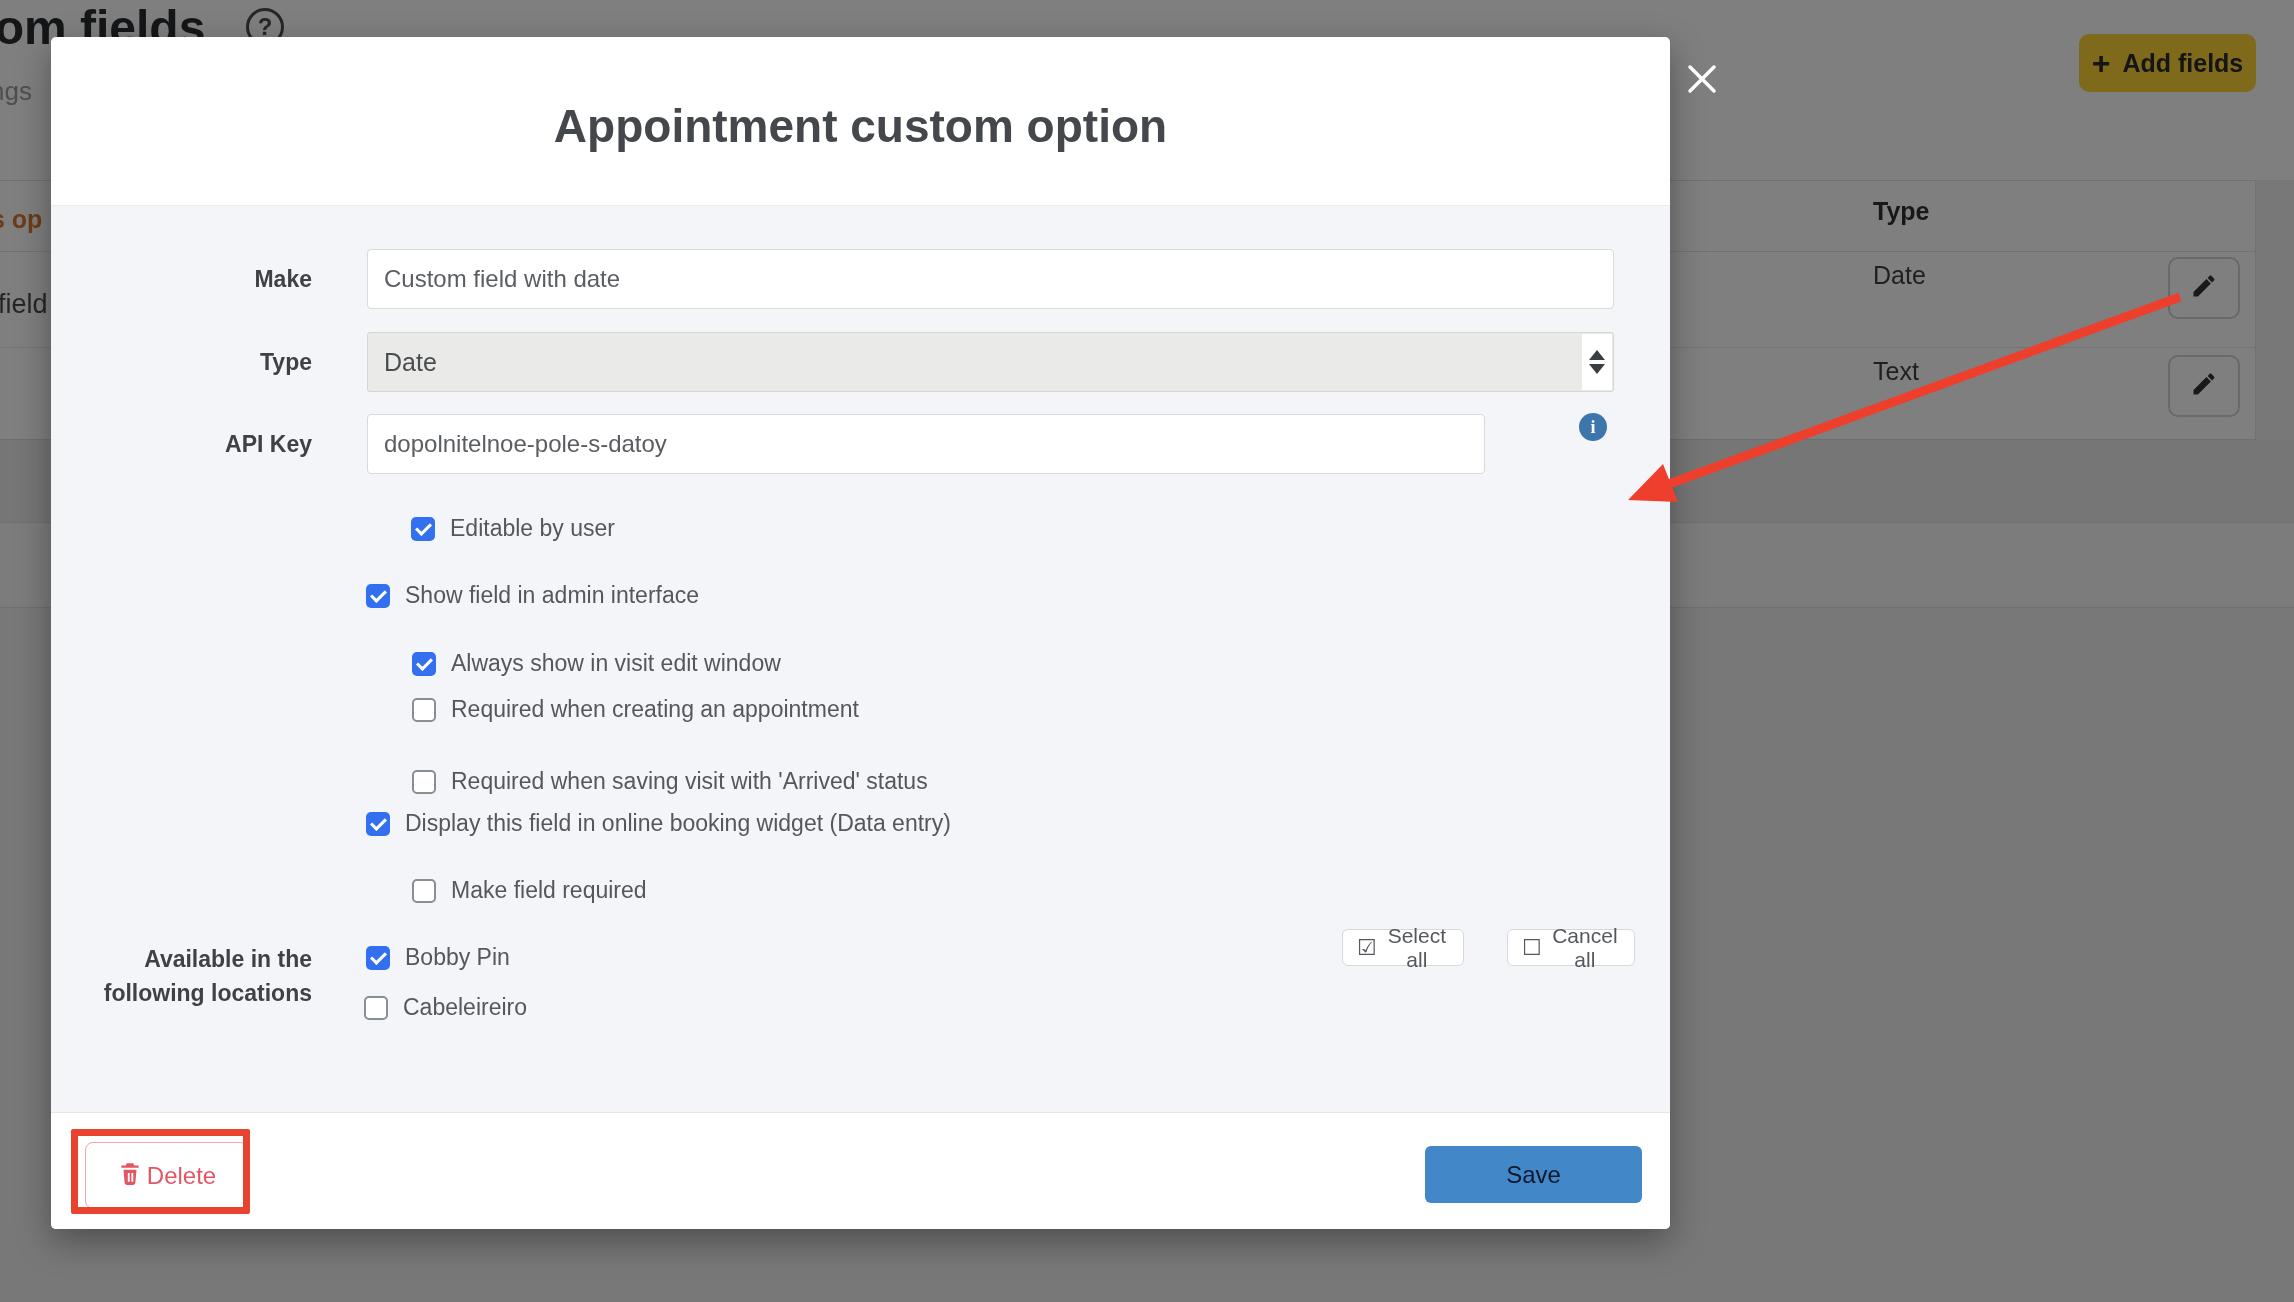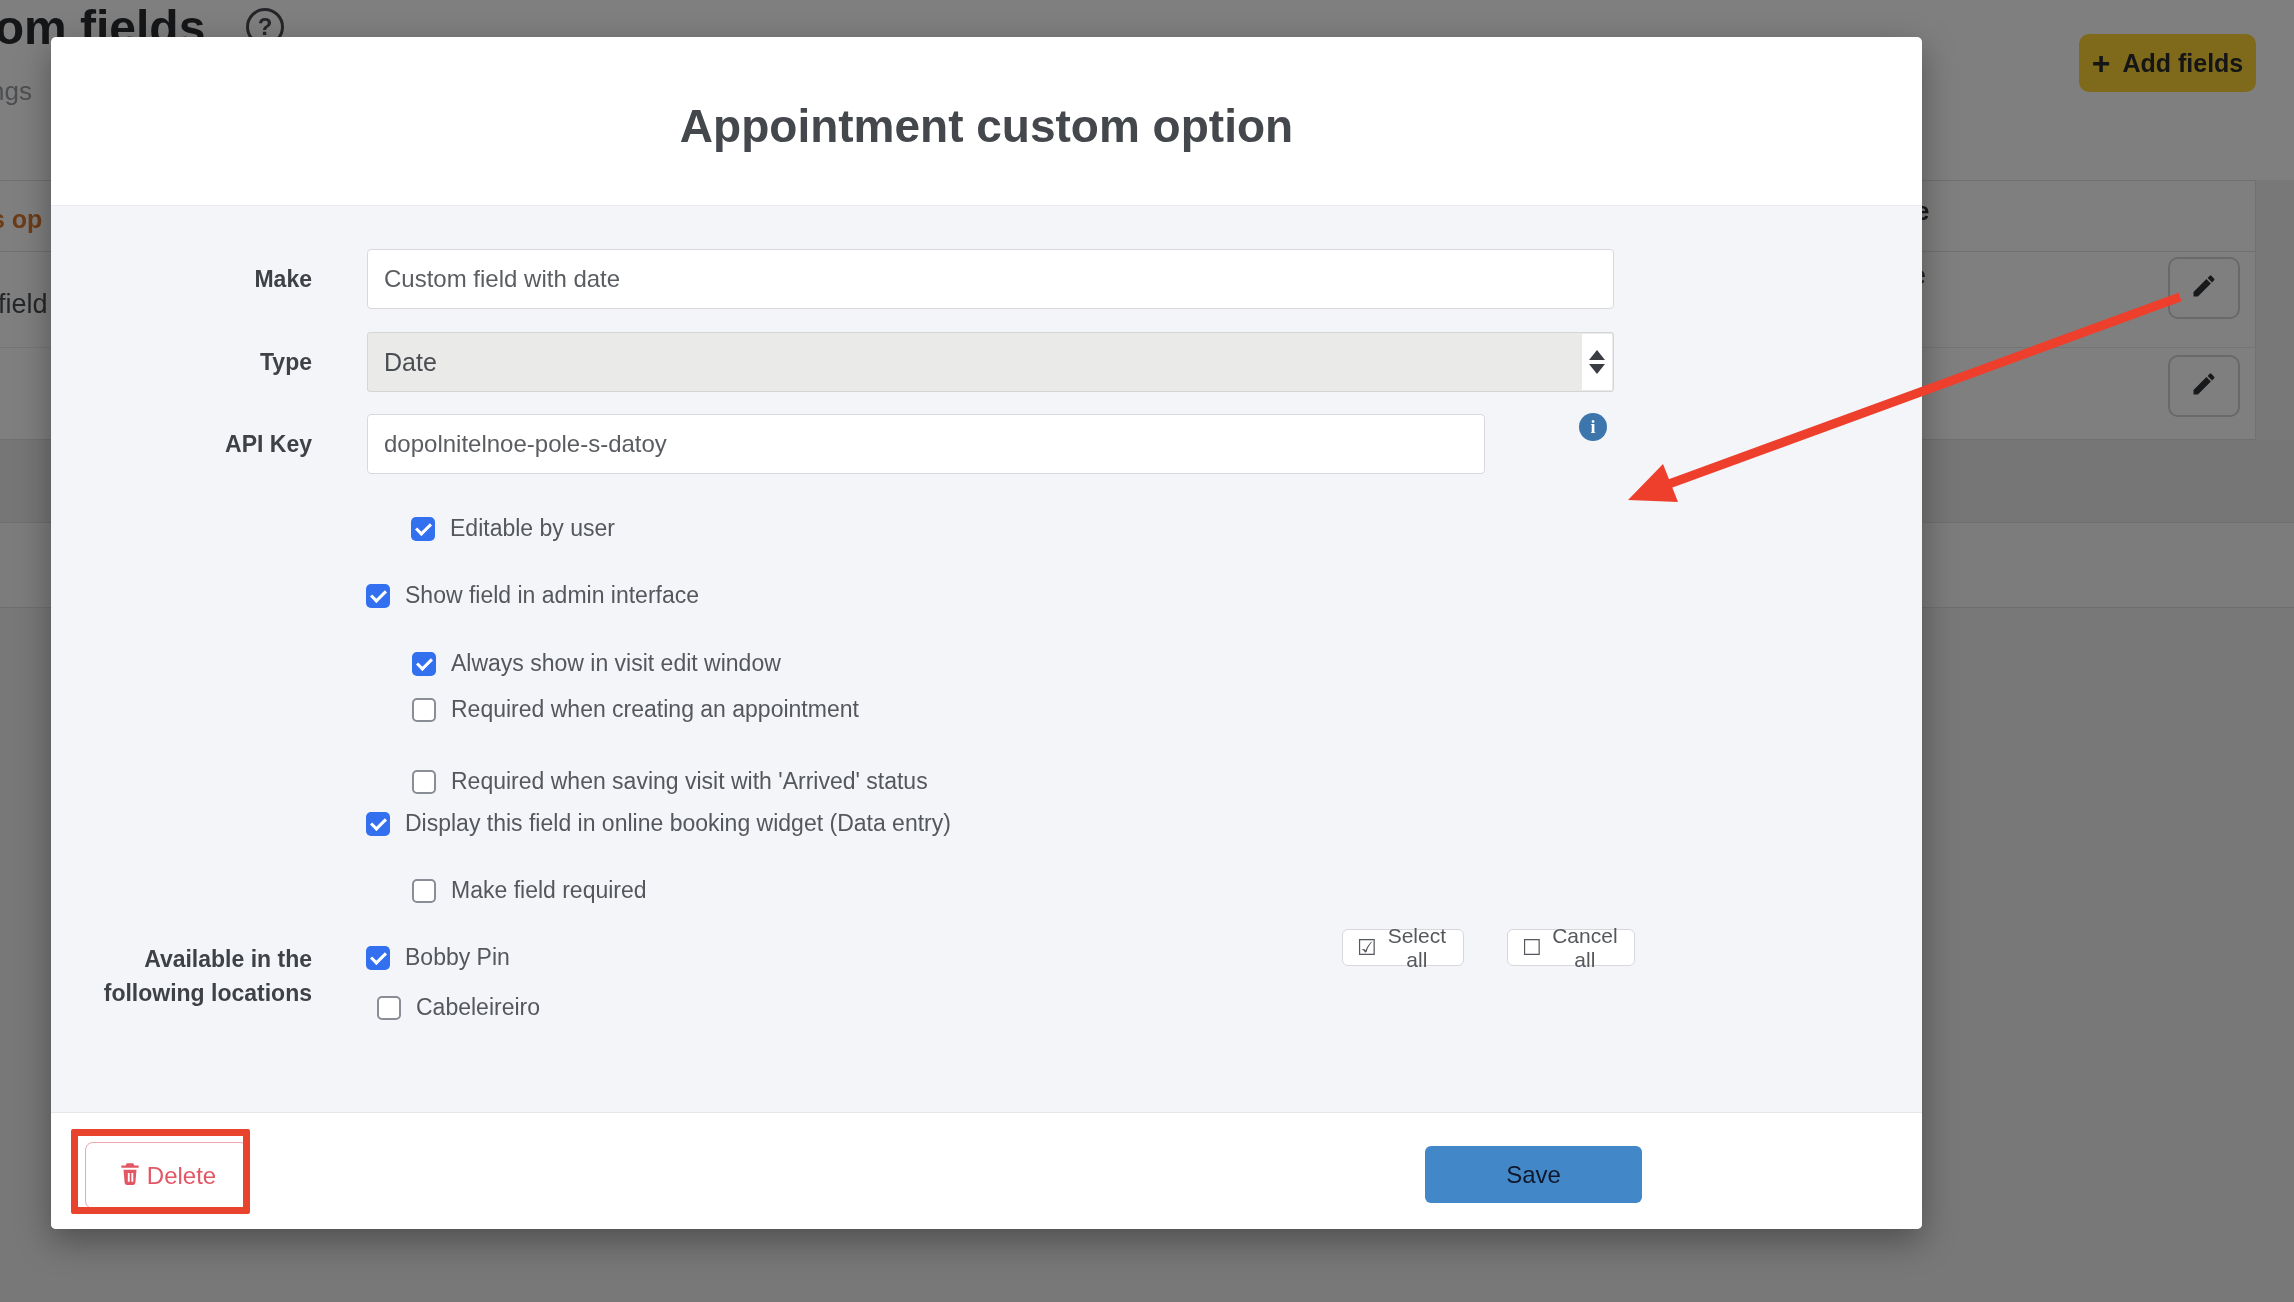--- a/index.html
+++ b/index.html
@@ -25,21 +25,21 @@
   .bg-cell-2 { position:absolute; left:1883px; top:176px; font-size:25px; color:#3e4145; }
   .pencil-btn { position:absolute; left:2178px; width:72px; height:62px; border:2px solid #d2d2d4; border-radius:10px; background:#fff; display:flex; align-items:center; justify-content:center; cursor:pointer; }
   .pencil-btn.r1 { top:76px; } .pencil-btn.r2 { top:174px; }
   .add-field-btn { position:absolute; left:2079px; top:34px; width:177px; height:58px; background:#fcd535; border:none; border-radius:10px; font-family:inherit; font-size:25px; font-weight:700; color:#2b2b2b; display:flex; align-items:center; justify-content:center; gap:12px; cursor:pointer; }
   .add-field-btn .plus { font-size:32px; font-weight:700; line-height:1; }
 
   
   .overlay { position:absolute; inset:0; background:rgba(0,0,0,0.5); z-index:10; }
 
   
-  .modal { position:absolute; left:51px; top:37px; width:1871px; height:1192px; background:#ffffff; border-radius:5px; box-shadow:0 12px 34px rgba(0,0,0,.35); z-index:20; }
+  .modal { position:absolute; left:51px; top:37px; width:1619px; height:1192px; background:#ffffff; border-radius:5px; box-shadow:0 12px 34px rgba(0,0,0,.35); z-index:20; }
   .modal-title { position:absolute; left:0; top:62px; width:100%; text-align:center; font-size:46px; font-weight:700; color:#44474c; }
   .modal-body { position:absolute; left:0; top:168px; width:100%; height:908px; background:#f4f5f9; border-top:1px solid #ececf0; border-bottom:1px solid #e6e6ea; }
   .modal-footer { position:absolute; left:0; top:1076px; width:100%; height:116px; background:#ffffff; border-radius:0 0 5px 5px; }
 
   .flabel { position:absolute; left:0; width:261px; text-align:right; font-size:23px; font-weight:700; color:#3e4146; }
   .finput { position:absolute; left:316px; height:60px; background:#fff; border:1px solid #d9d9dd; border-radius:4px; font-family:inherit; font-size:24px; color:#5a5d61; padding:0 16px; }
   .fselect { position:absolute; left:316px; width:1247px; height:60px; background:#eaeae8; border:1px solid #d5d5d3; border-radius:3px; display:flex; align-items:center; padding-left:16px; font-size:25px; color:#4a4d52; cursor:pointer; }
   .fselect .spinbox { position:absolute; right:1px; top:1px; bottom:1px; width:30px; background:#ffffff; display:flex; flex-direction:column; align-items:center; justify-content:center; }
   .tri-up { width:0; height:0; border-left:8px solid transparent; border-right:8px solid transparent; border-bottom:10px solid #3a3d42; margin-bottom:4px; }
   .tri-down { width:0; height:0; border-left:8px solid transparent; border-right:8px solid transparent; border-top:10px solid #3a3d42; }
@@ -176,21 +176,21 @@
       <span>Select all</span>
     </button>
     <button class="mini-btn cancel-all">
       <span class="glyph">☐</span>
       <span>Cancel all</span>
     </button>
     <div class="cbrow" style="left:315px; top:907px;">
       <span class="cb checked"></span>
       <span class="cblabel">Bobby Pin</span>
     </div>
-    <div class="cbrow" style="left:314px; top:957px;padding-left:12px;">
+    <div class="cbrow" style="left:301px; top:957px;padding-left:12px;">
       <span class="cb unchecked"></span>
       <span class="cblabel">Cabeleireiro</span>
     </div>
 
     <button class="delete-btn">
       <span>
         <svg viewBox="0 0 24 24" width="26" height="26">
             <path fill="#e35764" d="M9 3h6l1 2h4v2.2H4V5h4l1-2zm-3 6h12l-1 11.8a2.2 2.2 0 0 1-2.2 2.2H9.2A2.2 2.2 0 0 1 7 20.8L6 9zm4 3v8h1.7v-8H10zm3.3 0v8H15v-8h-1.7z"></path>
           </svg>
       </span>

